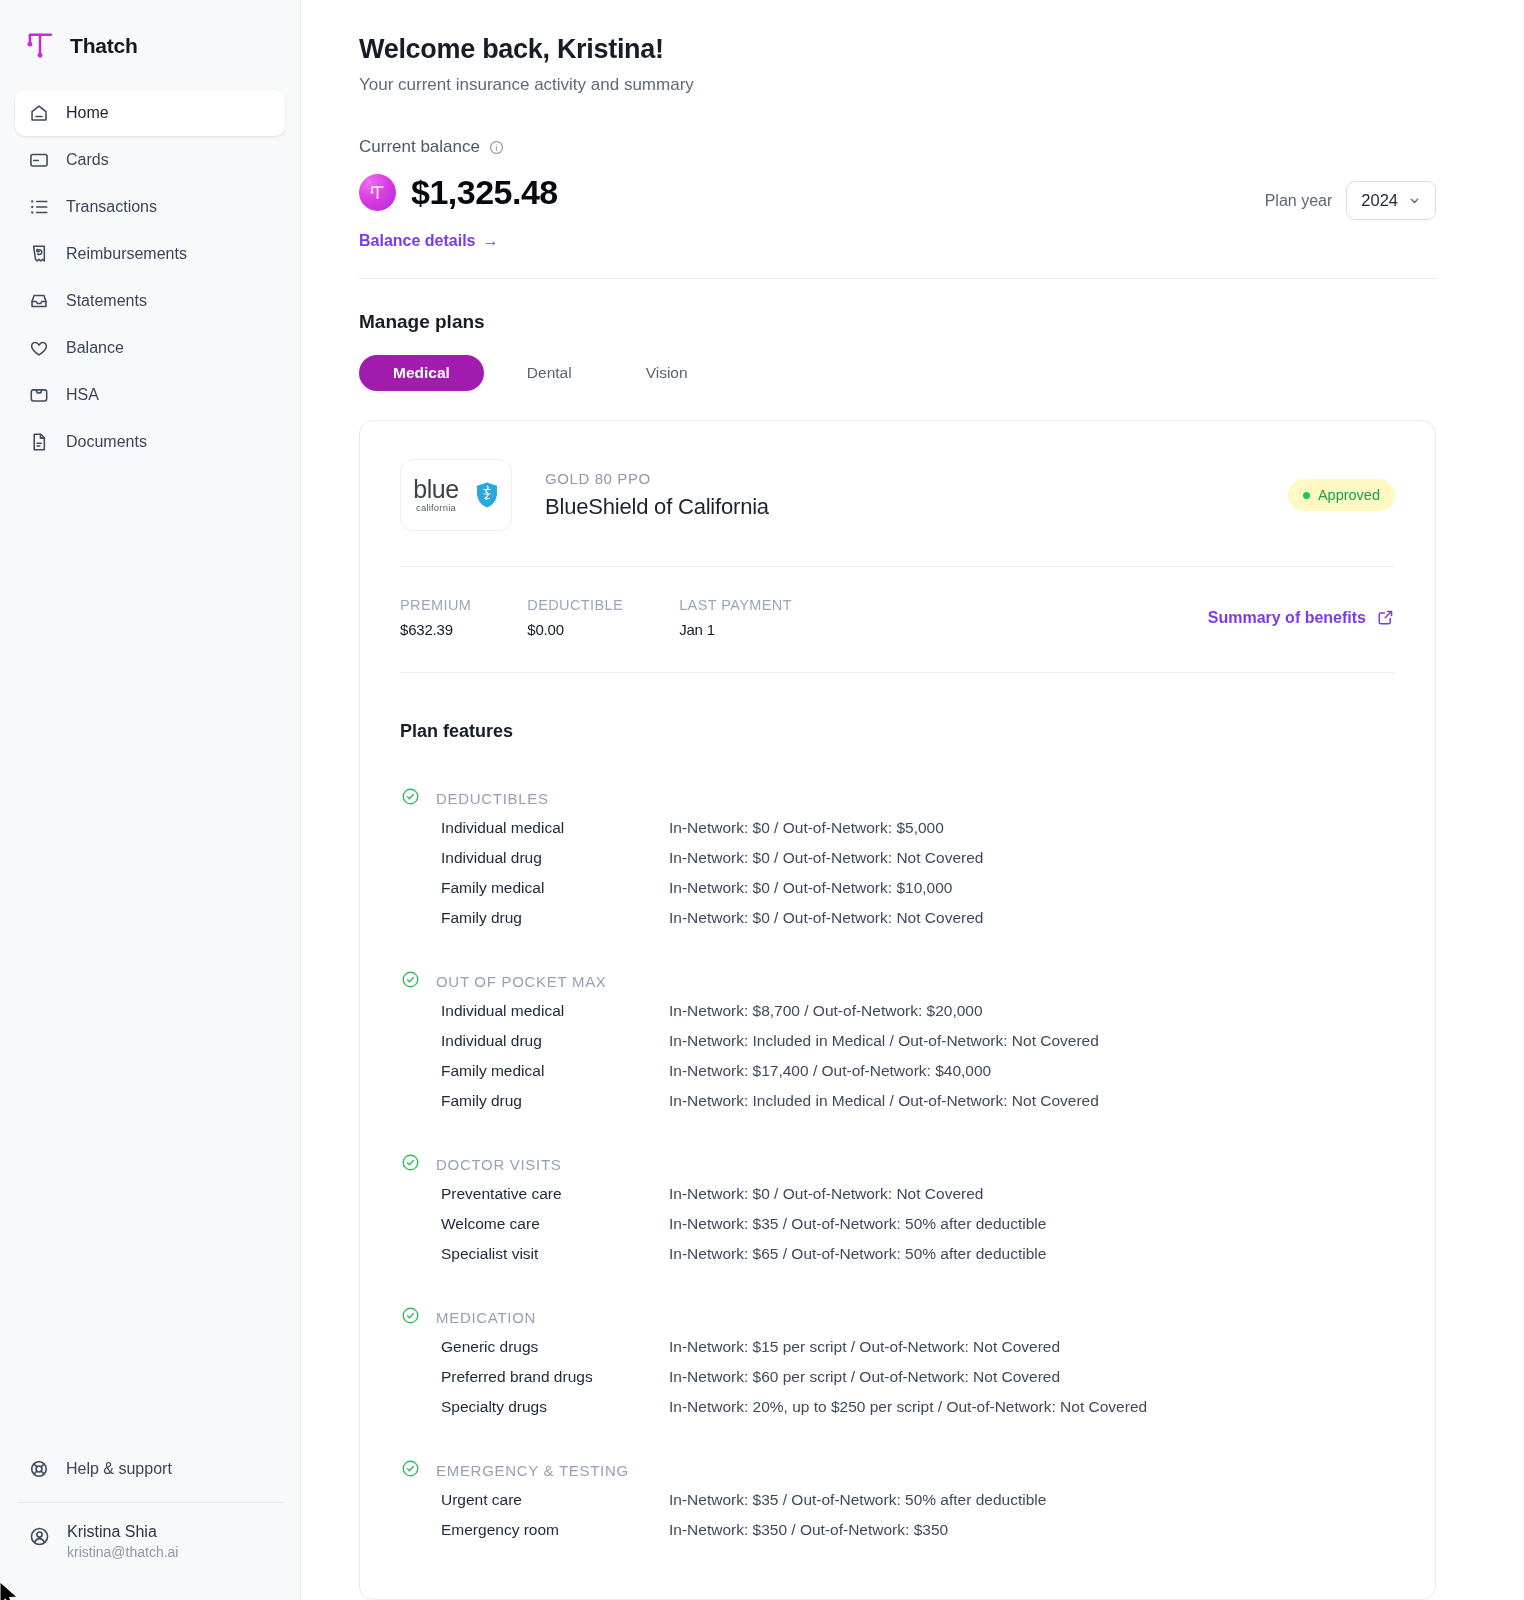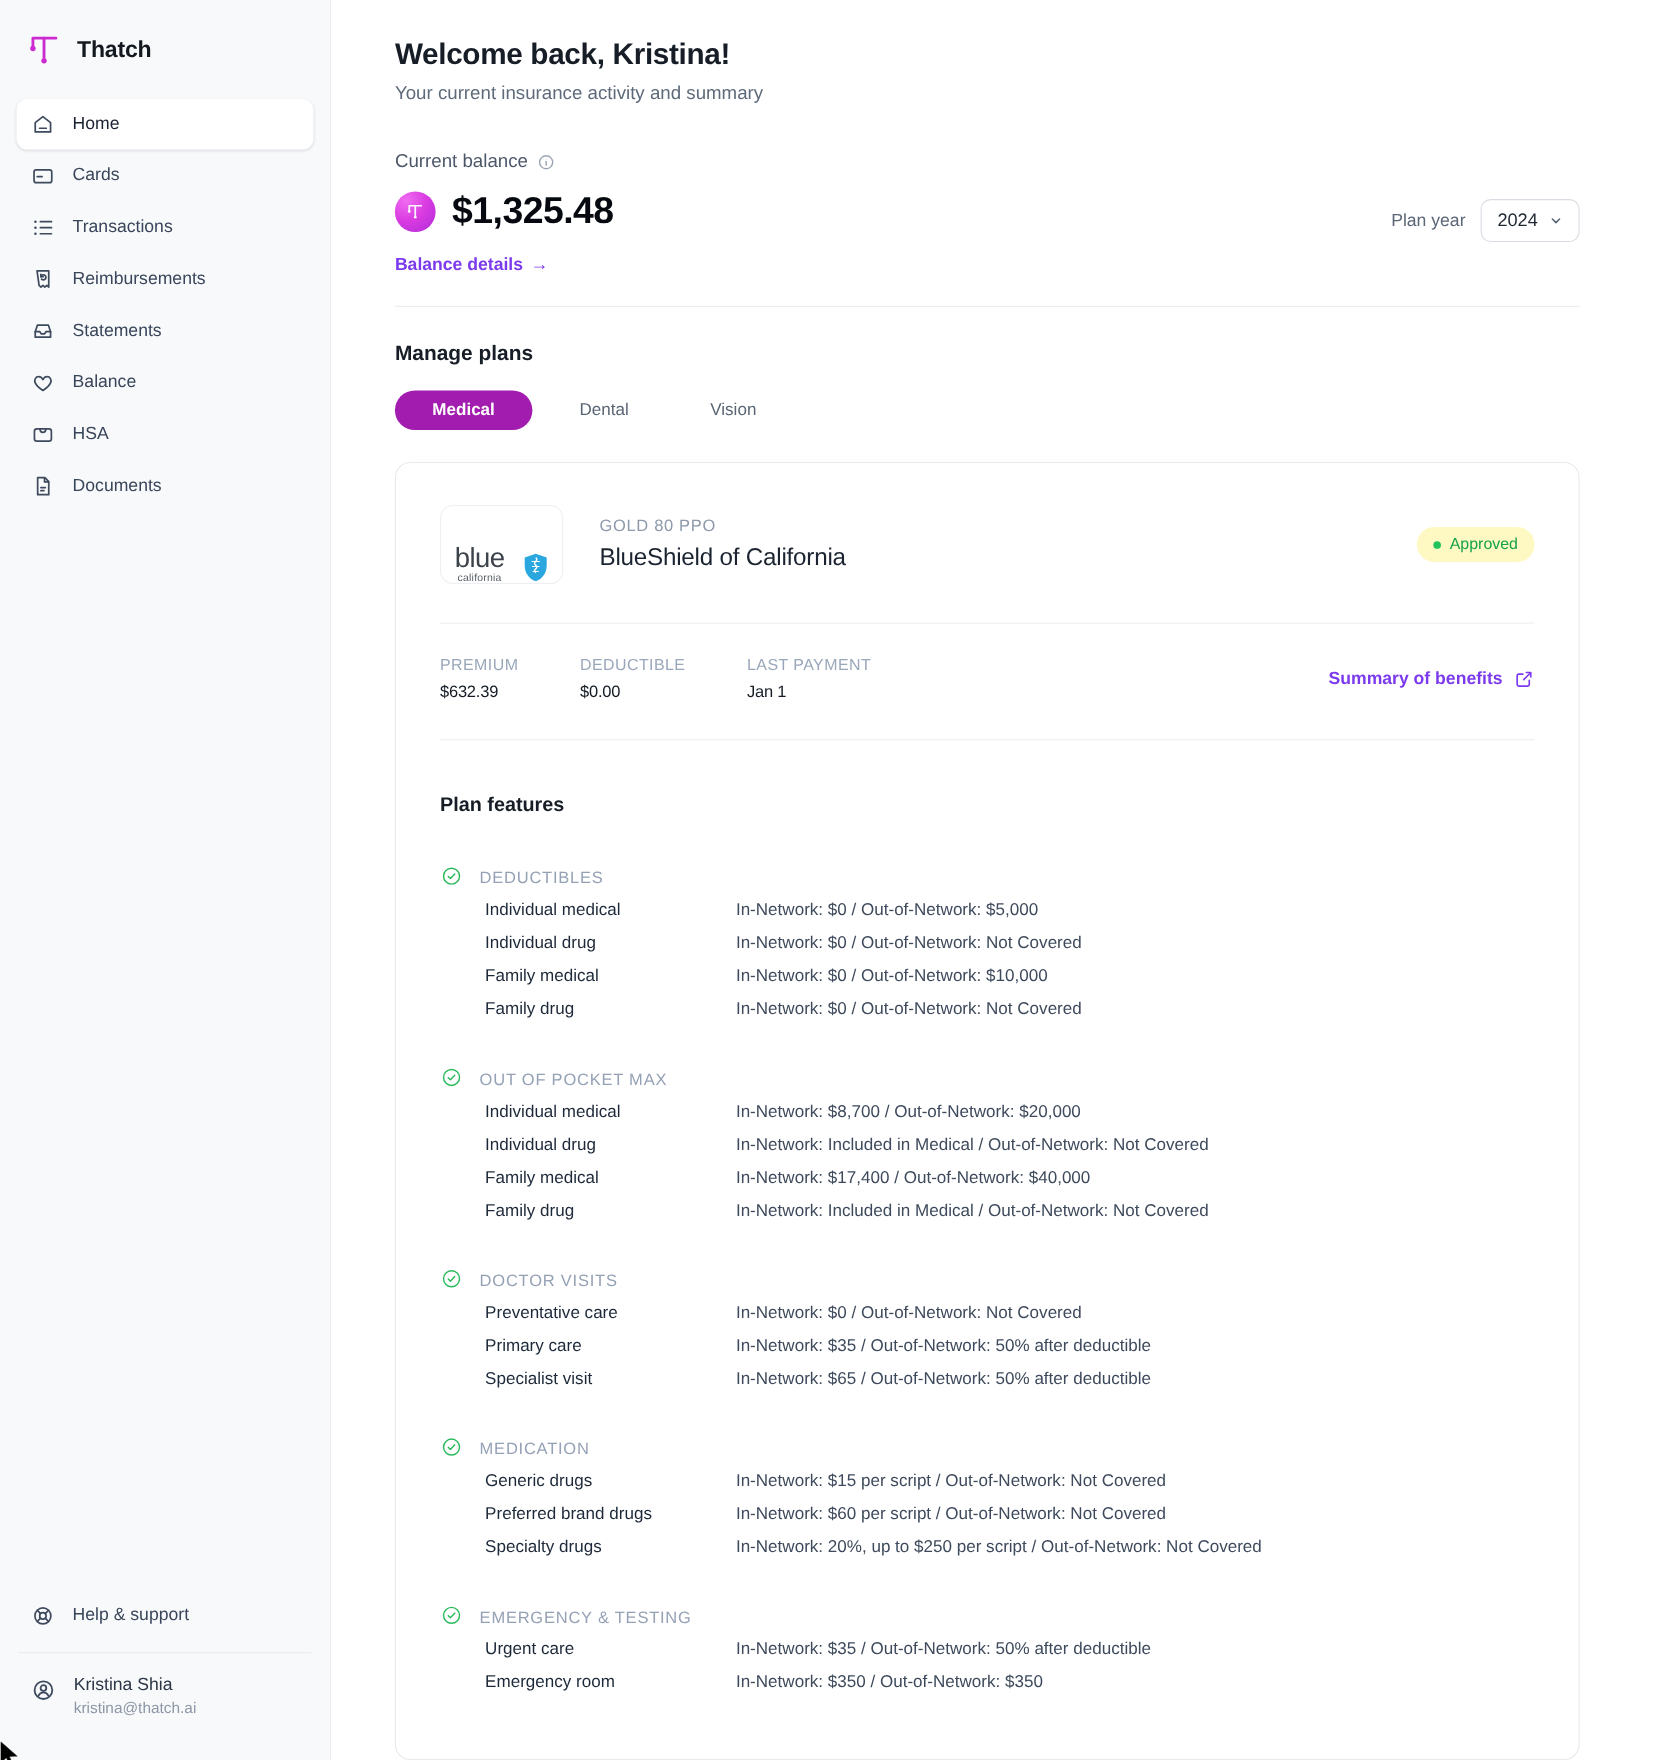--- a/index.html
+++ b/index.html
@@ -48,21 +48,21 @@
 
   .manage-title { font-size:19px; font-weight:600; color:#171D26; margin-top:32px; }
   .tabs { display:flex; align-items:center; gap:12px; margin-top:22px; }
   .tab { font-size:15.5px; color:#5A6574; padding:9px 31px; border-radius:999px; cursor:pointer; }
   .tab.active { background:#a21caf; color:#fff; font-weight:700; padding:9px 34px; }
 
   
   .plan-card { margin-top:29px; border:1px solid #E7E9ED; border-radius:14px; padding:0 40px 60px; background:#fff; }
   .card-head { display:flex; align-items:center; gap:33px; padding:38px 0 35px; }
   .carrier-logo { width:112px; height:72px; border:1px solid #EEEFF2; border-radius:12px; background:#fff;
-    display:flex; align-items:flex-end; justify-content:center; gap:16px; flex:0 0 auto; }
+    display:flex; align-items:center; justify-content:center; gap:16px; flex:0 0 auto; }
   .cl-text { text-align:center; line-height:1; }
   .cl-blue { font-size:25px; color:#3C434B; letter-spacing:-0.5px; }
   .cl-cal { font-size:9.5px; color:#565E66; margin-top:1px; letter-spacing:0.2px; }
   .plan-type { font-size:15px; color:#8E99AB; letter-spacing:0.6px; }
   .plan-provider { font-size:22px; font-weight:500; color:#1B2430; margin-top:7px; letter-spacing:-0.2px; }
   .badge { margin-left:auto; display:flex; align-items:center; gap:8px; background:#fef9c3;
     color:#16A24B; font-size:14.5px; font-weight:500; padding:8px 15px; border-radius:16px; }
   .badge-dot { width:7px; height:7px; border-radius:50%; background:#21C45D; }
   .card-hr { border:none; border-top:1px solid #ECEEF1; }
 
@@ -389,21 +389,21 @@
                 <path d="M8.6 12.3 l2.2 2.2 4.5-4.8"></path>
               </svg>
             <span class="feat-head-title">DOCTOR VISITS</span>
           </div>
           <div class="feat-rows">
             <div class="feat-row">
                 <span class="feat-label">Preventative care</span>
                 <span class="feat-value">In-Network: $0 / Out-of-Network: Not Covered</span>
               </div>
             <div class="feat-row">
-                <span class="feat-label">Primary care</span>
+                <span class="feat-label">Welcome care</span>
                 <span class="feat-value">In-Network: $35 / Out-of-Network: 50% after deductible</span>
               </div>
             <div class="feat-row">
                 <span class="feat-label">Specialist visit</span>
                 <span class="feat-value">In-Network: $65 / Out-of-Network: 50% after deductible</span>
               </div>
           </div>
         </div>
 
         <div class="feat-section">

